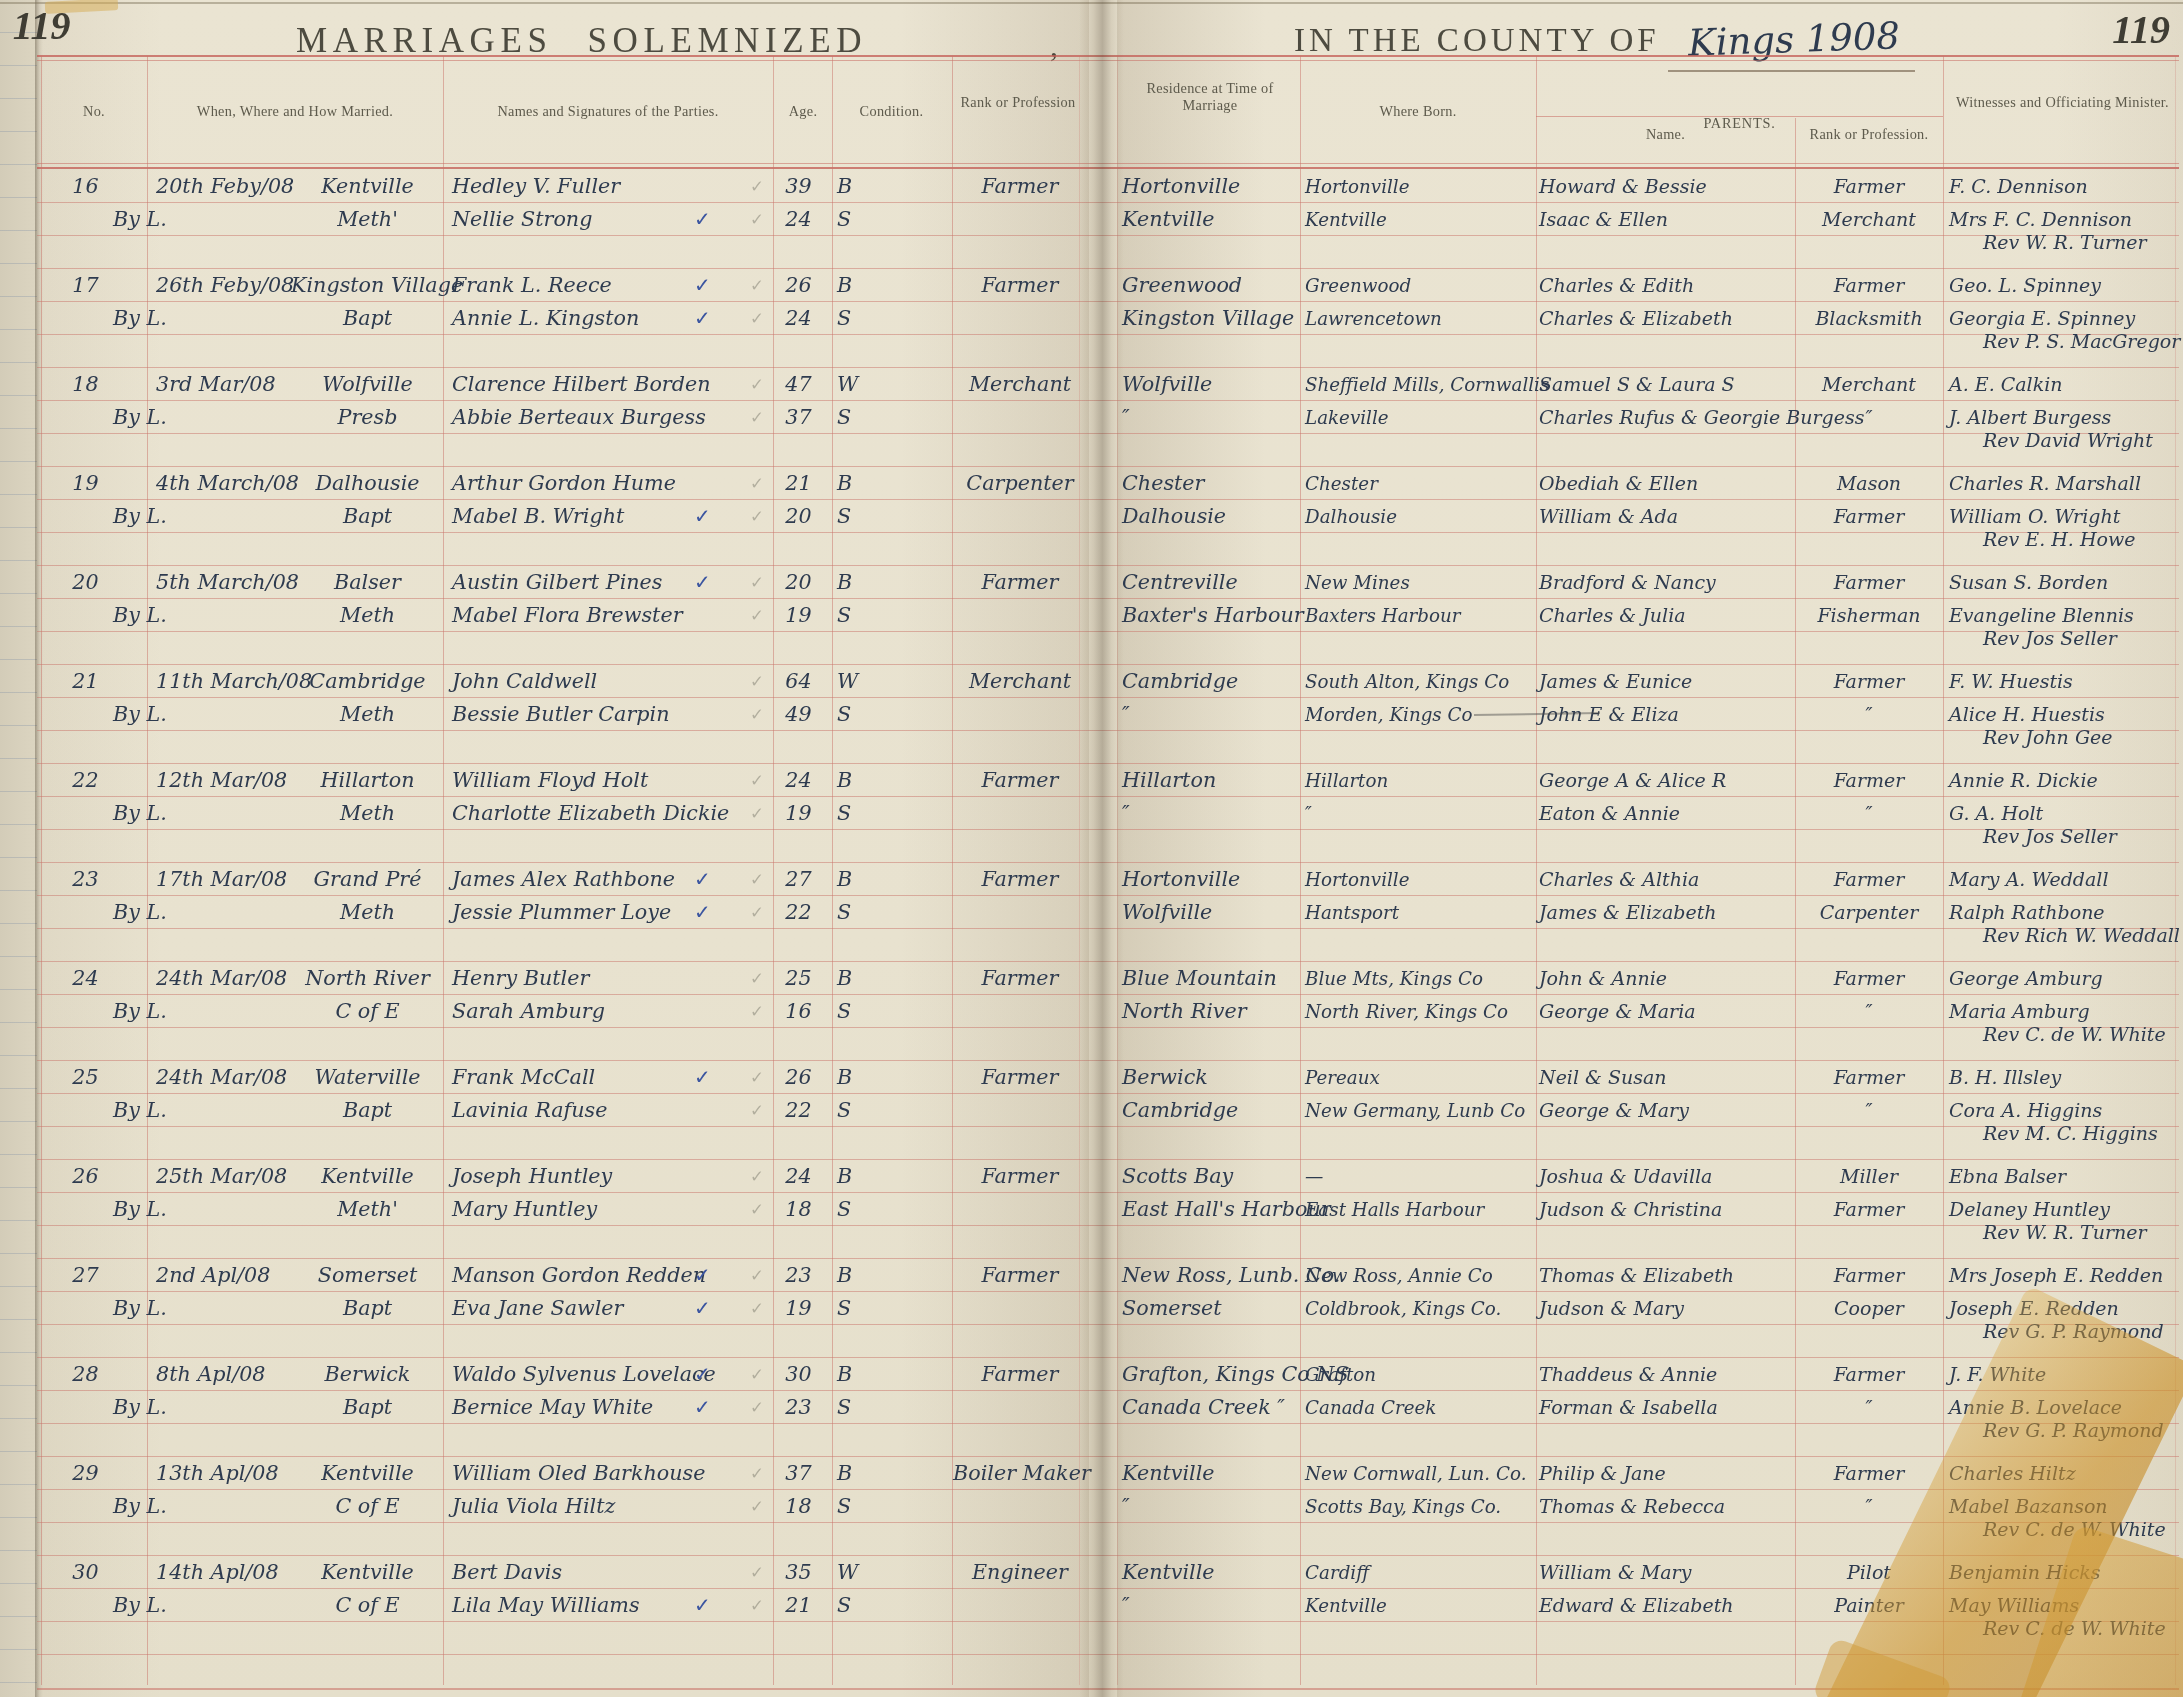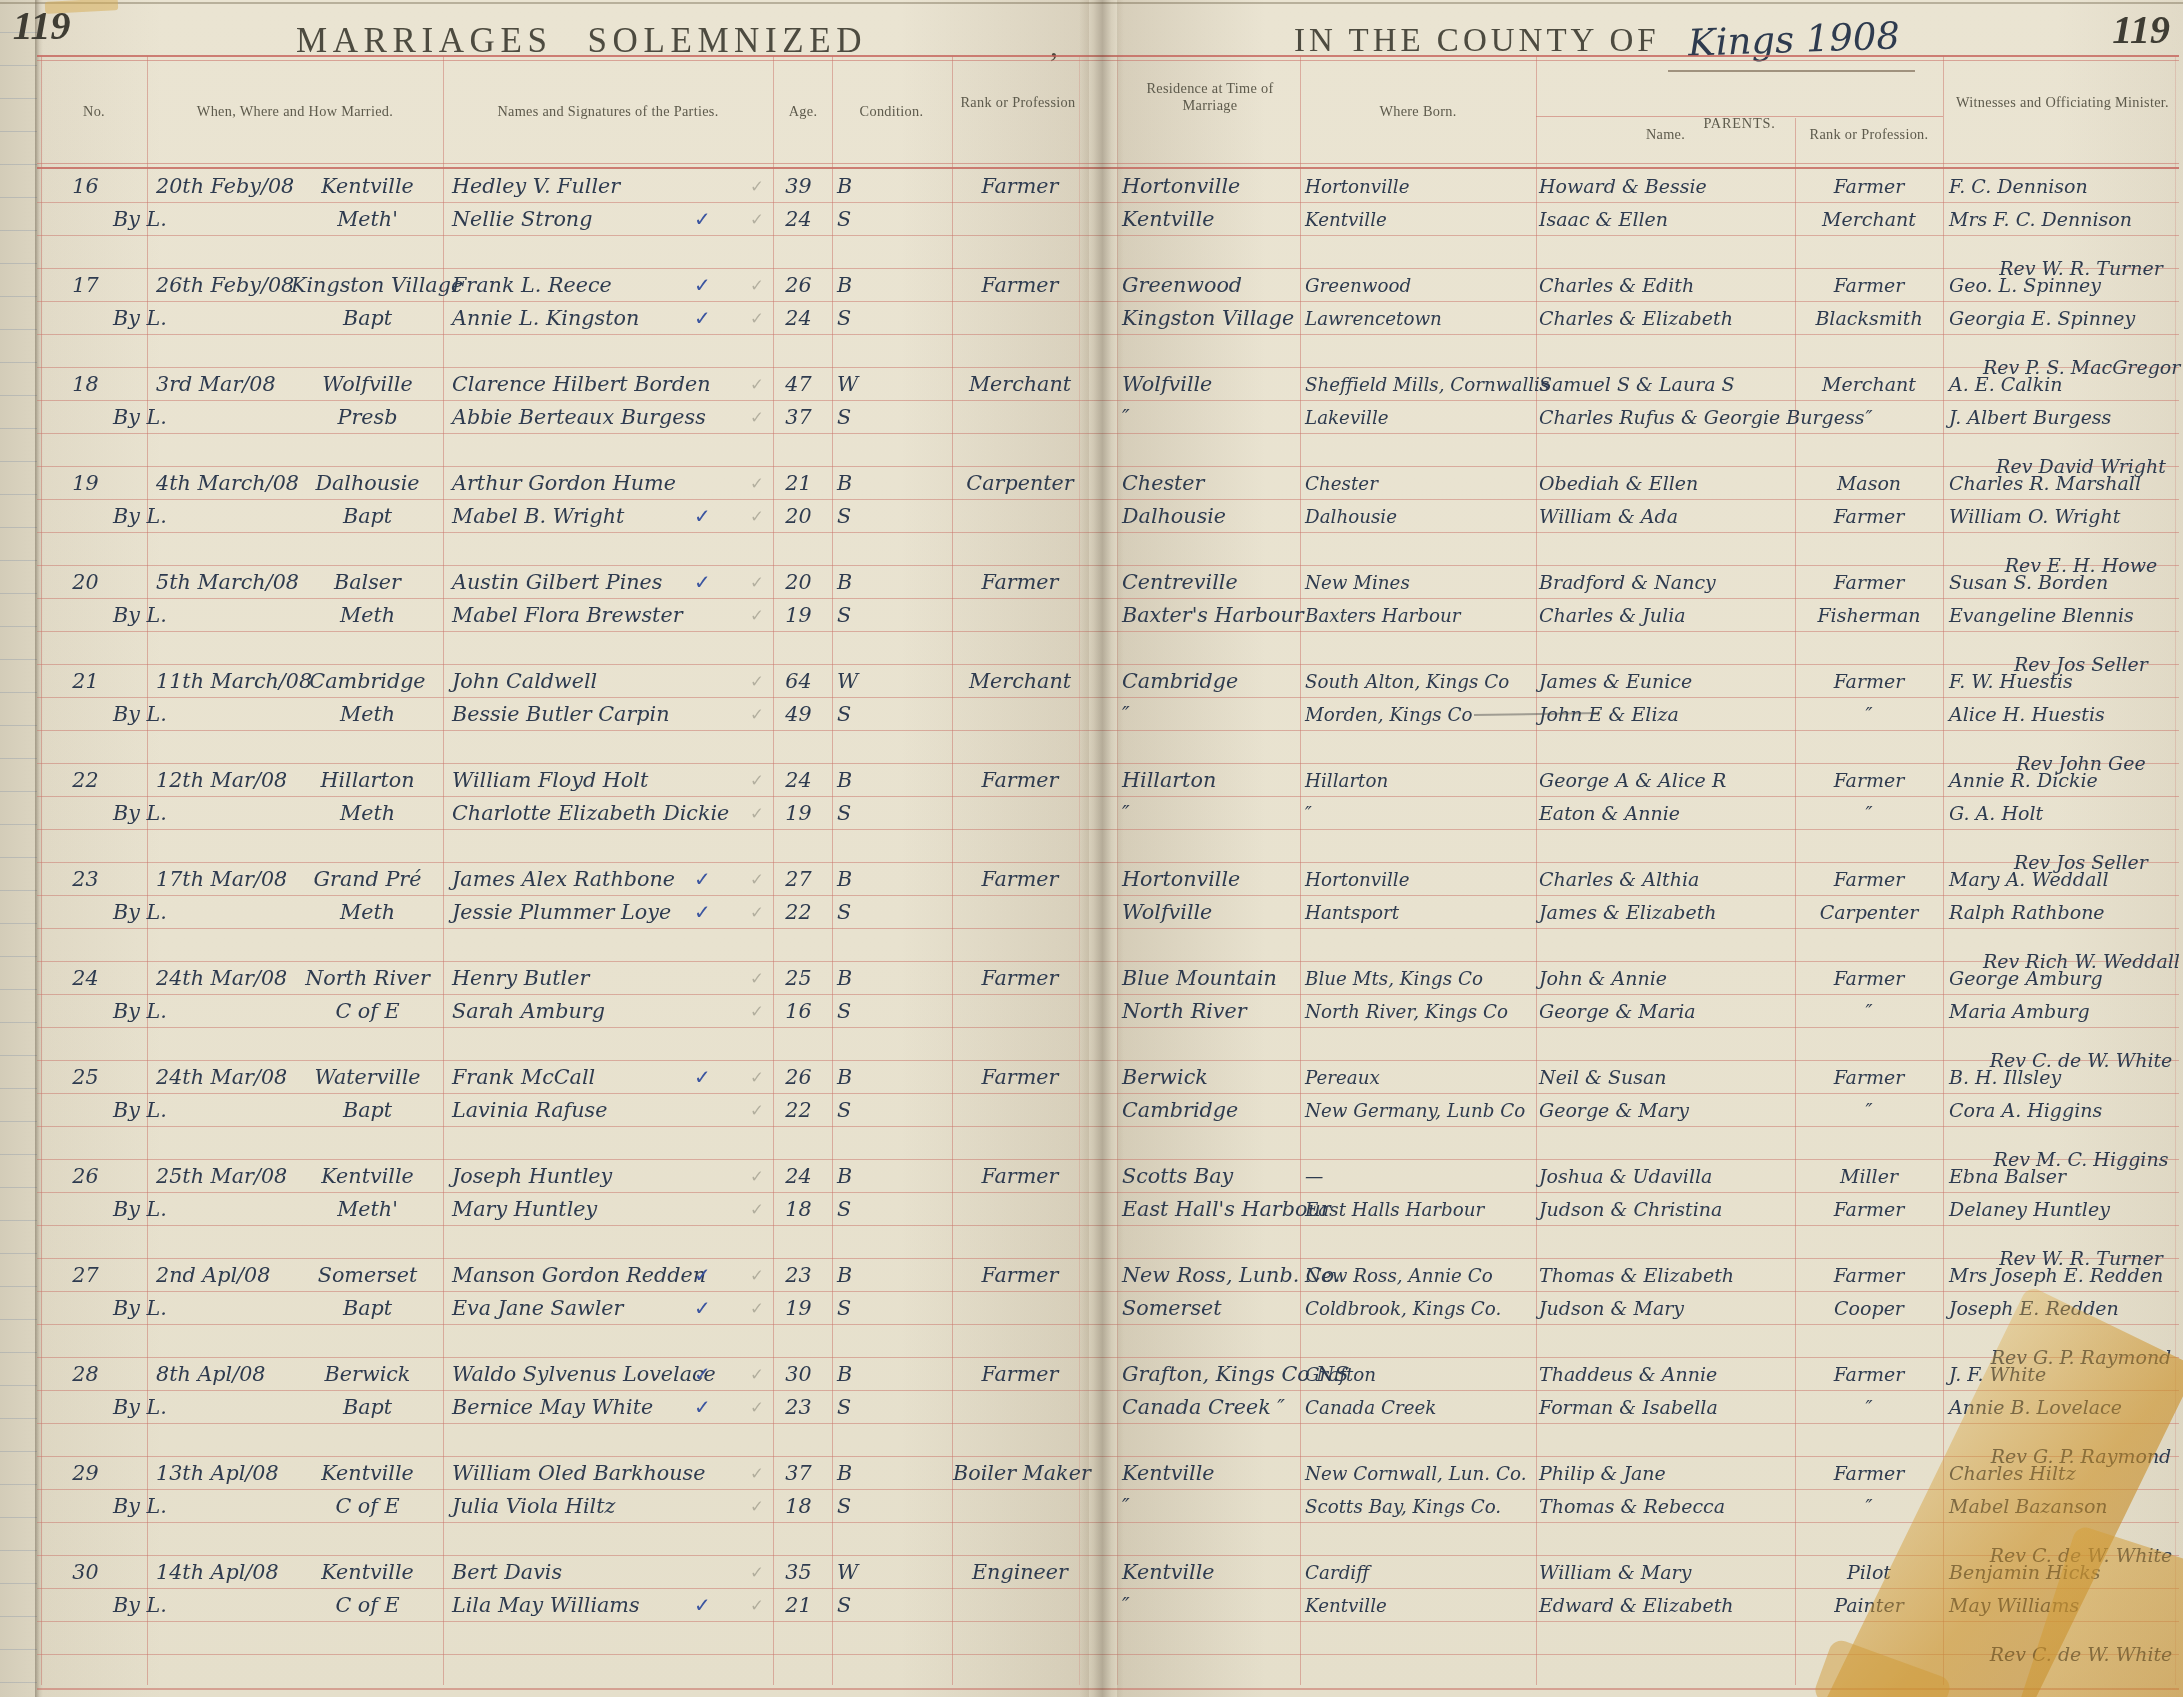--- a/index.html
+++ b/index.html
@@ -32,21 +32,21 @@
 
   
   .ph{position:absolute;font-family:"Liberation Serif",serif;color:#5d5a4c;font-size:14.3px;
       text-align:center;letter-spacing:0.3px;line-height:16.7px;}
   .big-title{position:absolute;font-family:"Liberation Serif",serif;color:#4d4b40;font-weight:400;}
   .pgnum{position:absolute;font-family:"Liberation Serif",serif;font-weight:bold;font-size:40px;color:#3f3d34;font-style:italic;}
 
   
   .hw{font-family:"DejaVu Serif",serif;font-style:italic;color:#2e3b4f;}
   .cell{position:absolute;white-space:nowrap;font-size:20.7px;line-height:25.5px;}
-  .l1{top:4px;} .l2{top:37px;} .l3{top:86px;text-align:center;}
+  .l1{top:4px;} .l2{top:37px;} .l3{top:60px;}
   .entry{position:relative;width:2183px;height:99px;}
   #entries{position:absolute;left:0;top:170px;width:2183px;}
 
   .col-no{left:49px;width:73px;text-align:center;}
   .col-by{left:113px;width:103px;}
   .col-date{left:156px;width:143px;font-style:italic;}
   .col-place{left:291px;width:153px;text-align:center;}
   .col-name{left:452px;width:318px;}
   .col-age{left:772px;width:53px;text-align:center;}
   .col-cond{left:837px;width:64px;}

